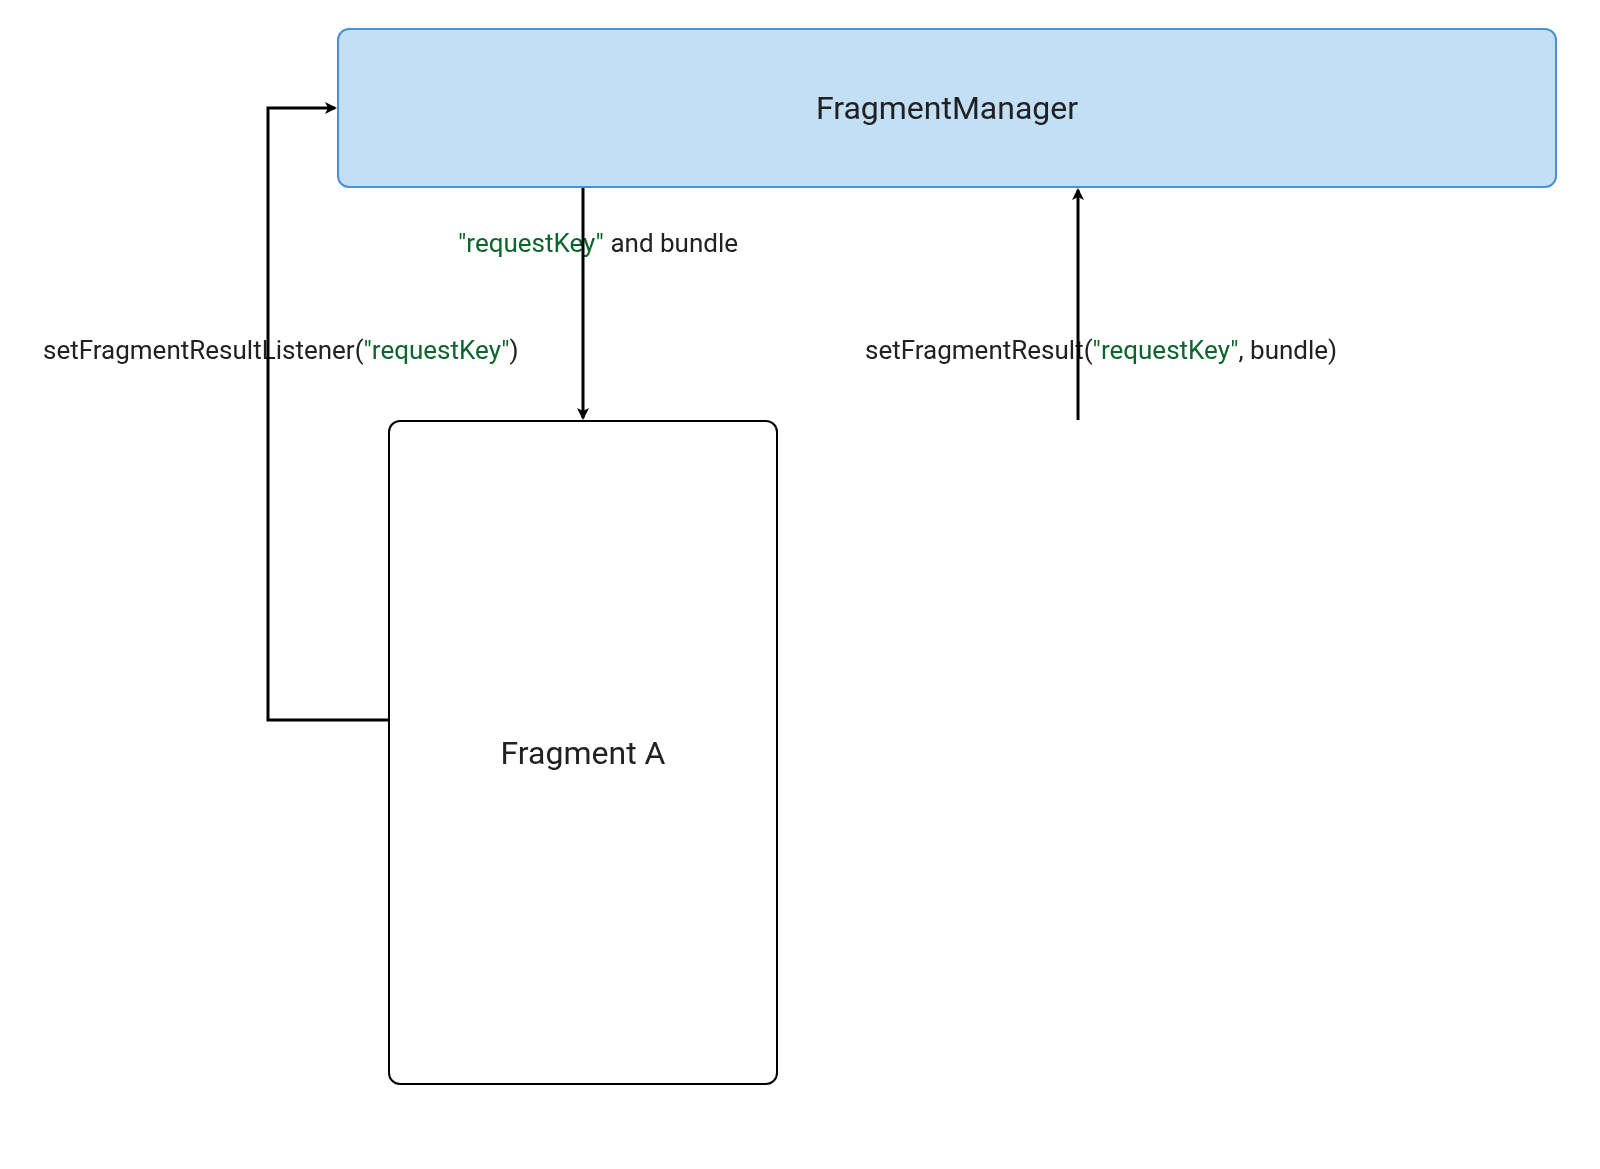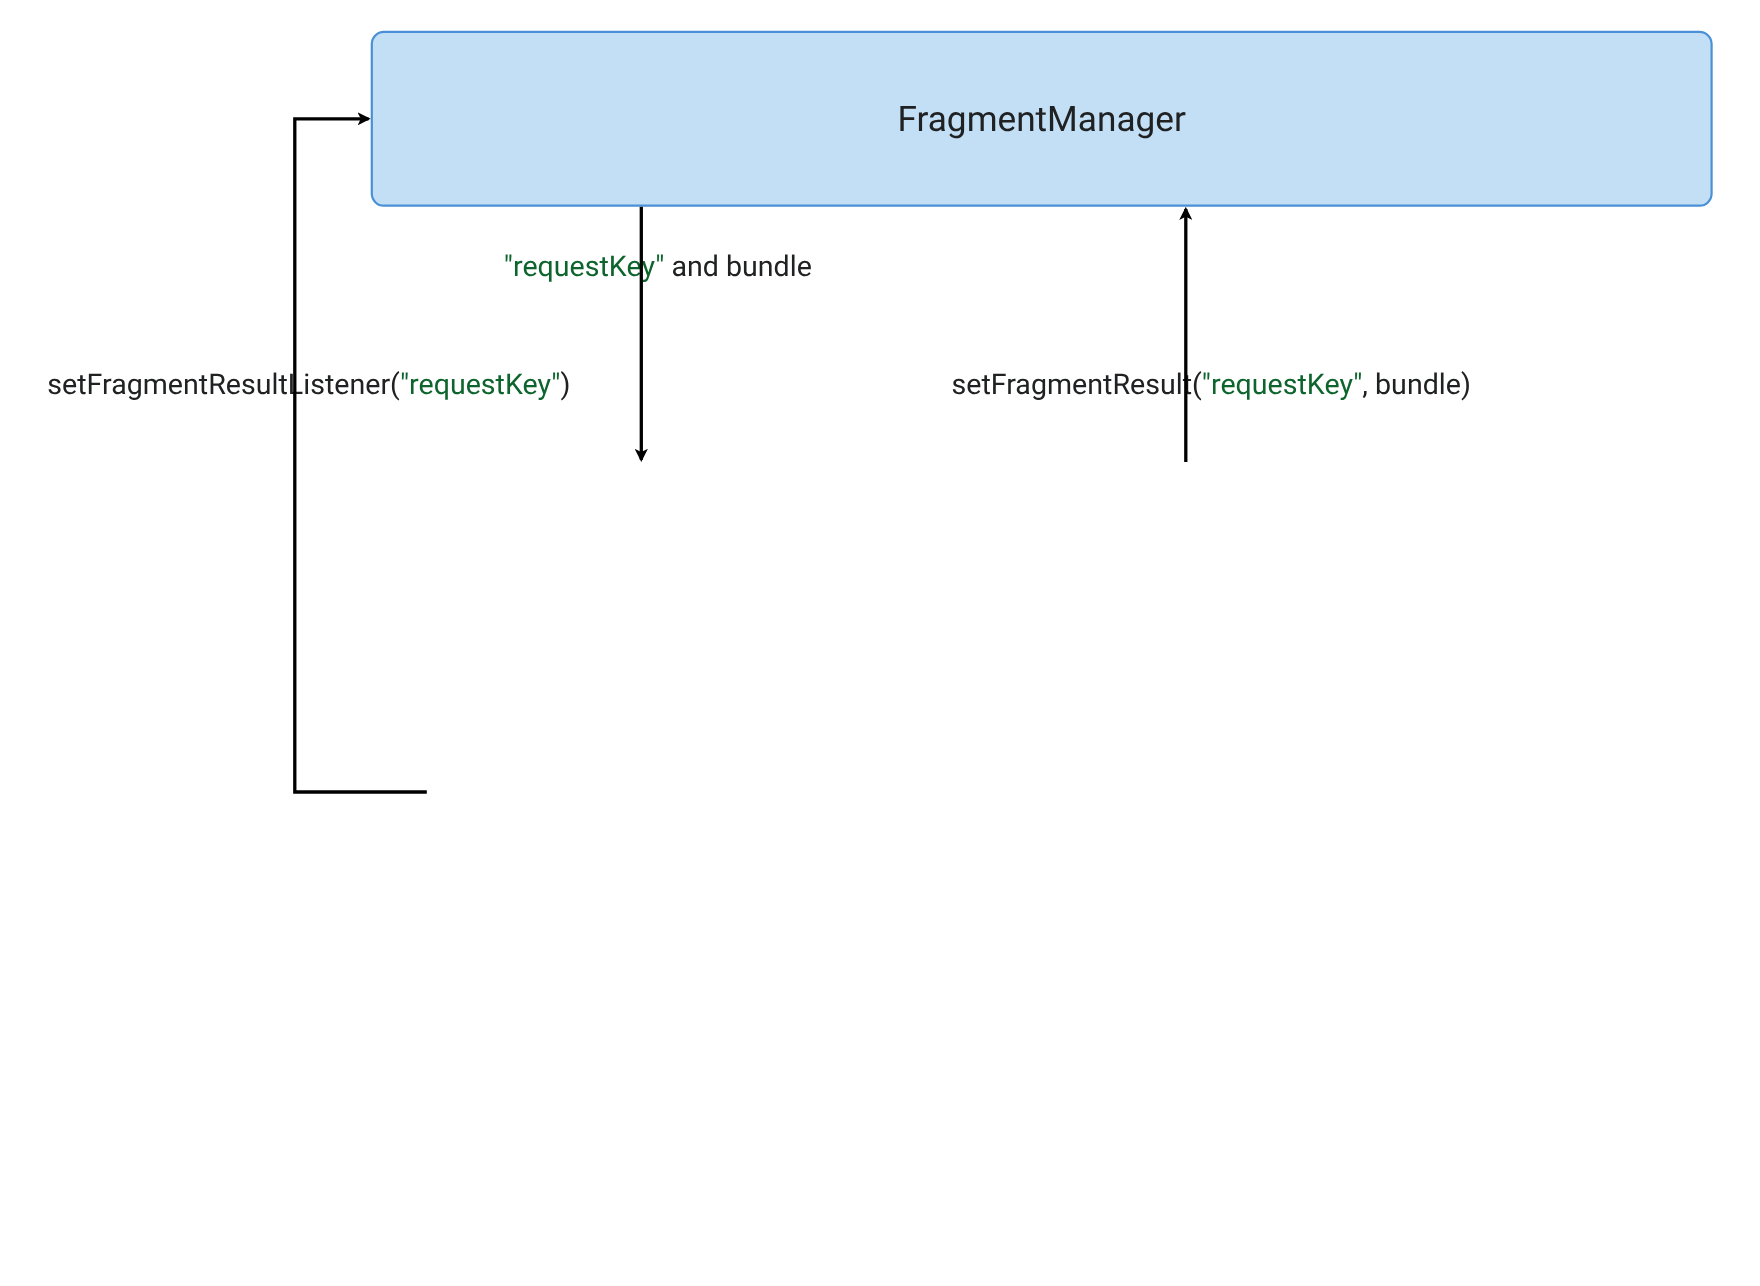--- a/index.html
+++ b/index.html
@@ -50,20 +50,23 @@
 </style>
 </head>
 <body>
 
 <div class="canvas">
 
   <div class="box fm-box" style="left:337px; top:28px; width:1220px; height:160px;">
     <span>FragmentManager</span>
   </div>
 
+  <div class="box" style="left:388px; top:420px; width:390px; height:665px;">
+    <span>Fragment A</span>
+  </div>
 
 
   <div class="label" style="left:43px; top:335px;">
     <span>setFragmentResultListener(</span><span class="string-lit">"requestKey"</span><span>)</span>
   </div>
 
   <div class="label" style="left:458px; top:228px;">
     <span class="string-lit">"requestKey"</span><span> and bundle</span>
   </div>
 

